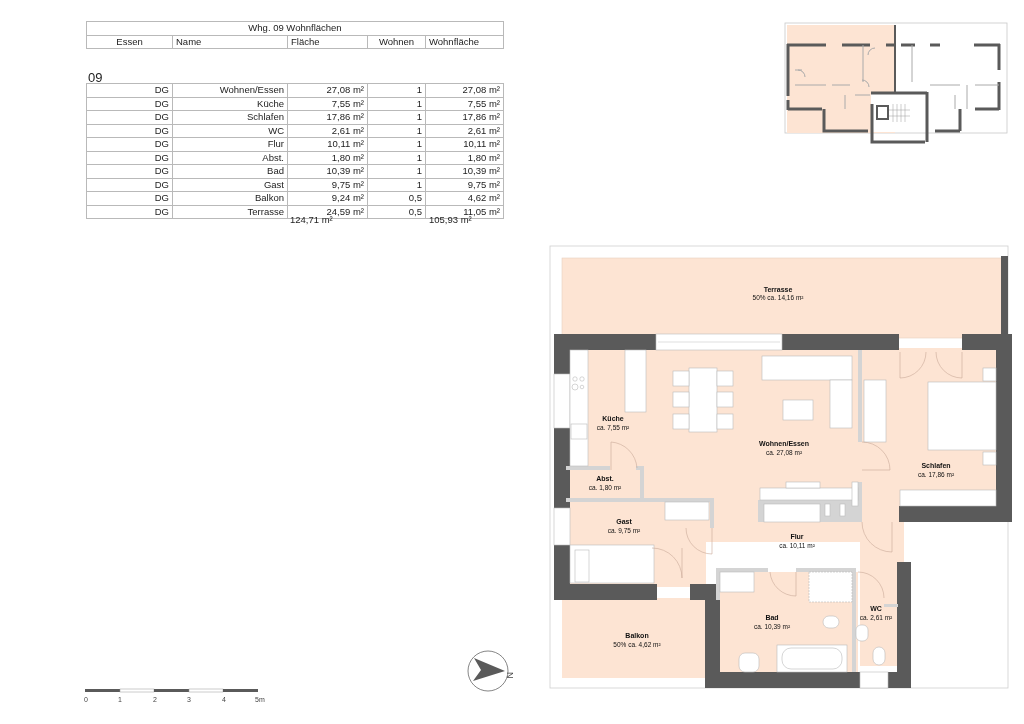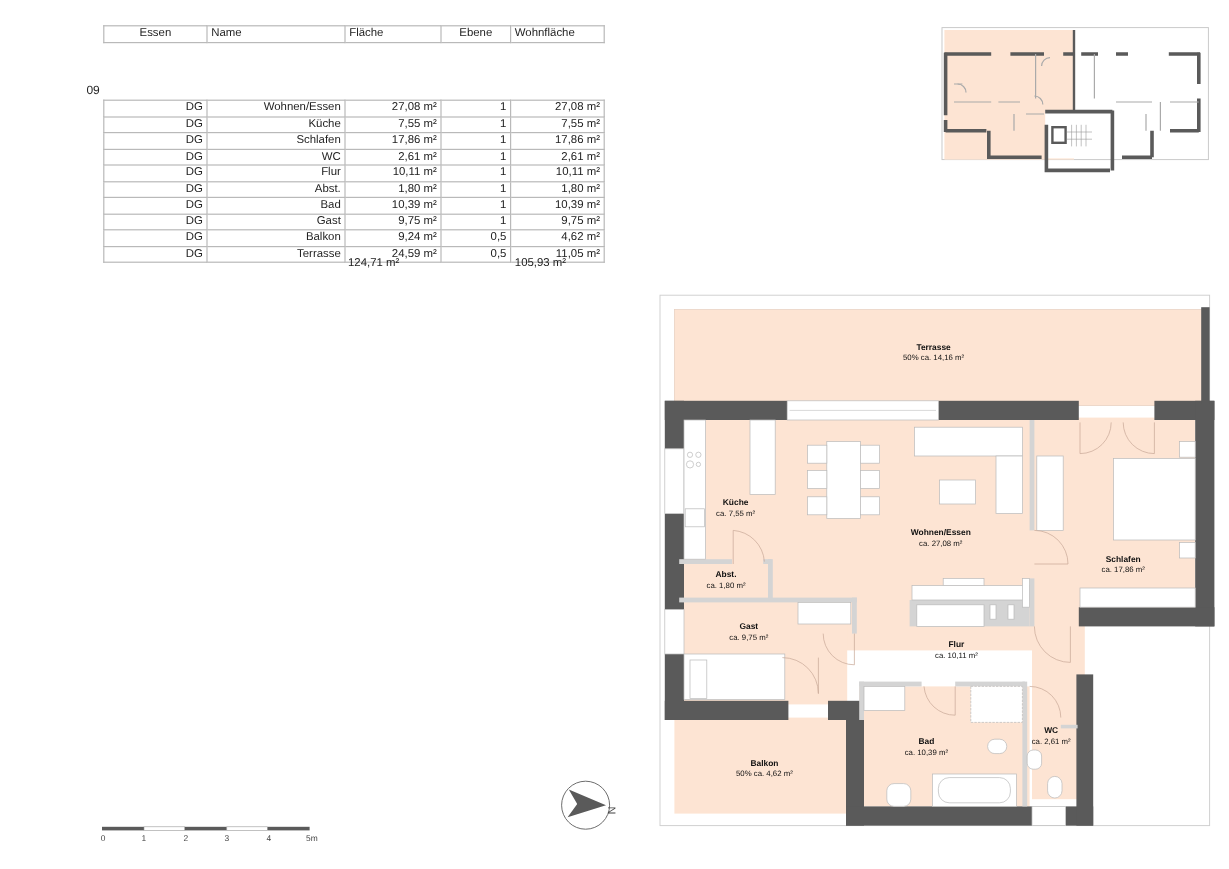--- a/index.html
+++ b/index.html
@@ -4,21 +4,21 @@
 <style>
   html, body { margin:0; padding:0; }
   body { width:1024px; height:724px; background:#ffffff; position:relative; overflow:hidden;
          font-family:"Liberation Sans", sans-serif; color:#222; }
   
   .tbl { position:absolute; left:86px; border-collapse:collapse; font-size:9.5px; table-layout:fixed; }
   .tbl td { border:1px solid #b9b9b9; padding:0 3px; height:12.5px; line-height:12.5px; white-space:nowrap; }
   #hdr { top:21px; }
   #hdr .title td { text-align:center; }
   #hdr .cols td.c { text-align:center; }
-  .apt-id { position:absolute; left:72px; top:70px; font-size:10px; }
+  .apt-id { position:absolute; left:88px; top:70px; font-size:13px; }
   #rows { top:83px;text-align:right; }
   .totals { position:absolute; top:214px; font-size:9.5px; }
   
   svg { position:absolute; left:0; top:0; }
   .rl { font-family:"Liberation Sans", sans-serif; text-anchor:middle; fill:#111; }
   .rl-name { font-size:7px; font-weight:bold; }
   .rl-area { font-size:6.5px; }
   .scale-lbl { position:absolute; top:696px; font-size:7px; color:#444; }
 </style>
 </head>
@@ -26,25 +26,28 @@
 
 <table class="tbl" id="hdr">
   <colgroup>
       <col style="width:86px">
       <col style="width:115px">
       <col style="width:80px">
       <col style="width:58px">
       <col style="width:78px">
     </colgroup>
   <tbody>
+      <tr class="title">
+        <td colspan="5">Whg. 09 Wohnflächen</td>
+      </tr>
   <tr class="cols">
     <td class="c">Essen</td>
     <td>Name</td>
     <td>Fläche</td>
-    <td class="c">Ebene</td>
+    <td class="c">Wohnen</td>
     <td>Wohnfläche</td>
   </tr>
 </tbody>
   </table>
 
 <div class="apt-id">09</div>
 
 <table class="tbl" id="rows">
   <colgroup>
       <col style="width:86px">

